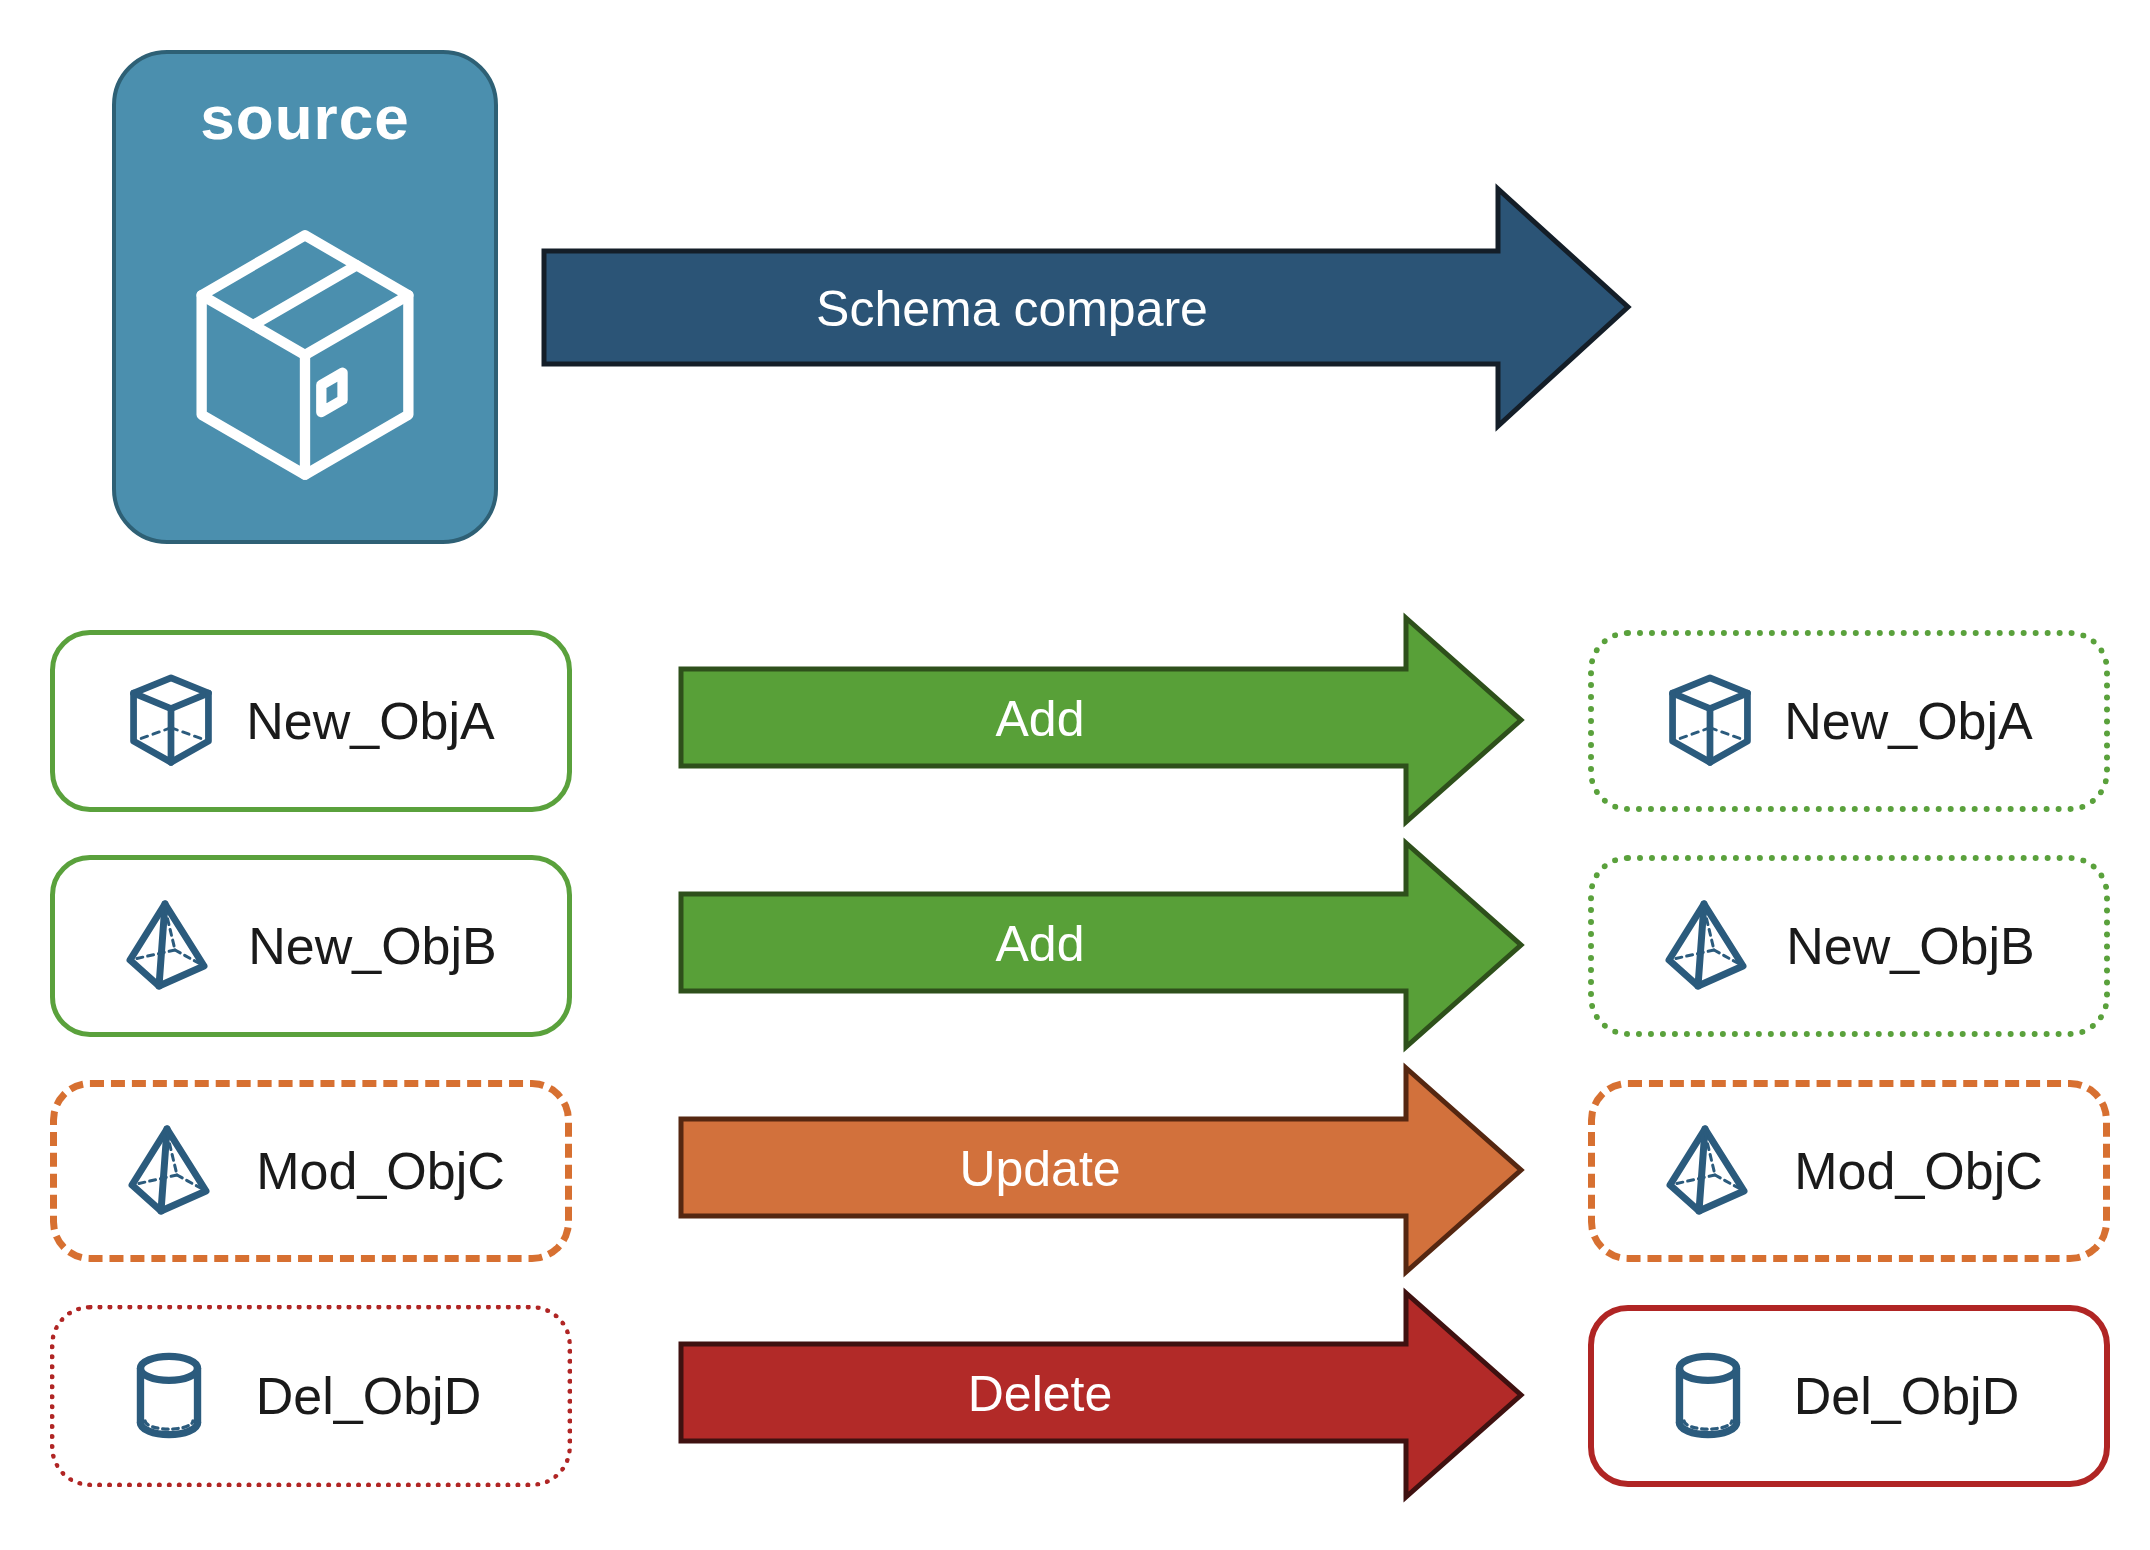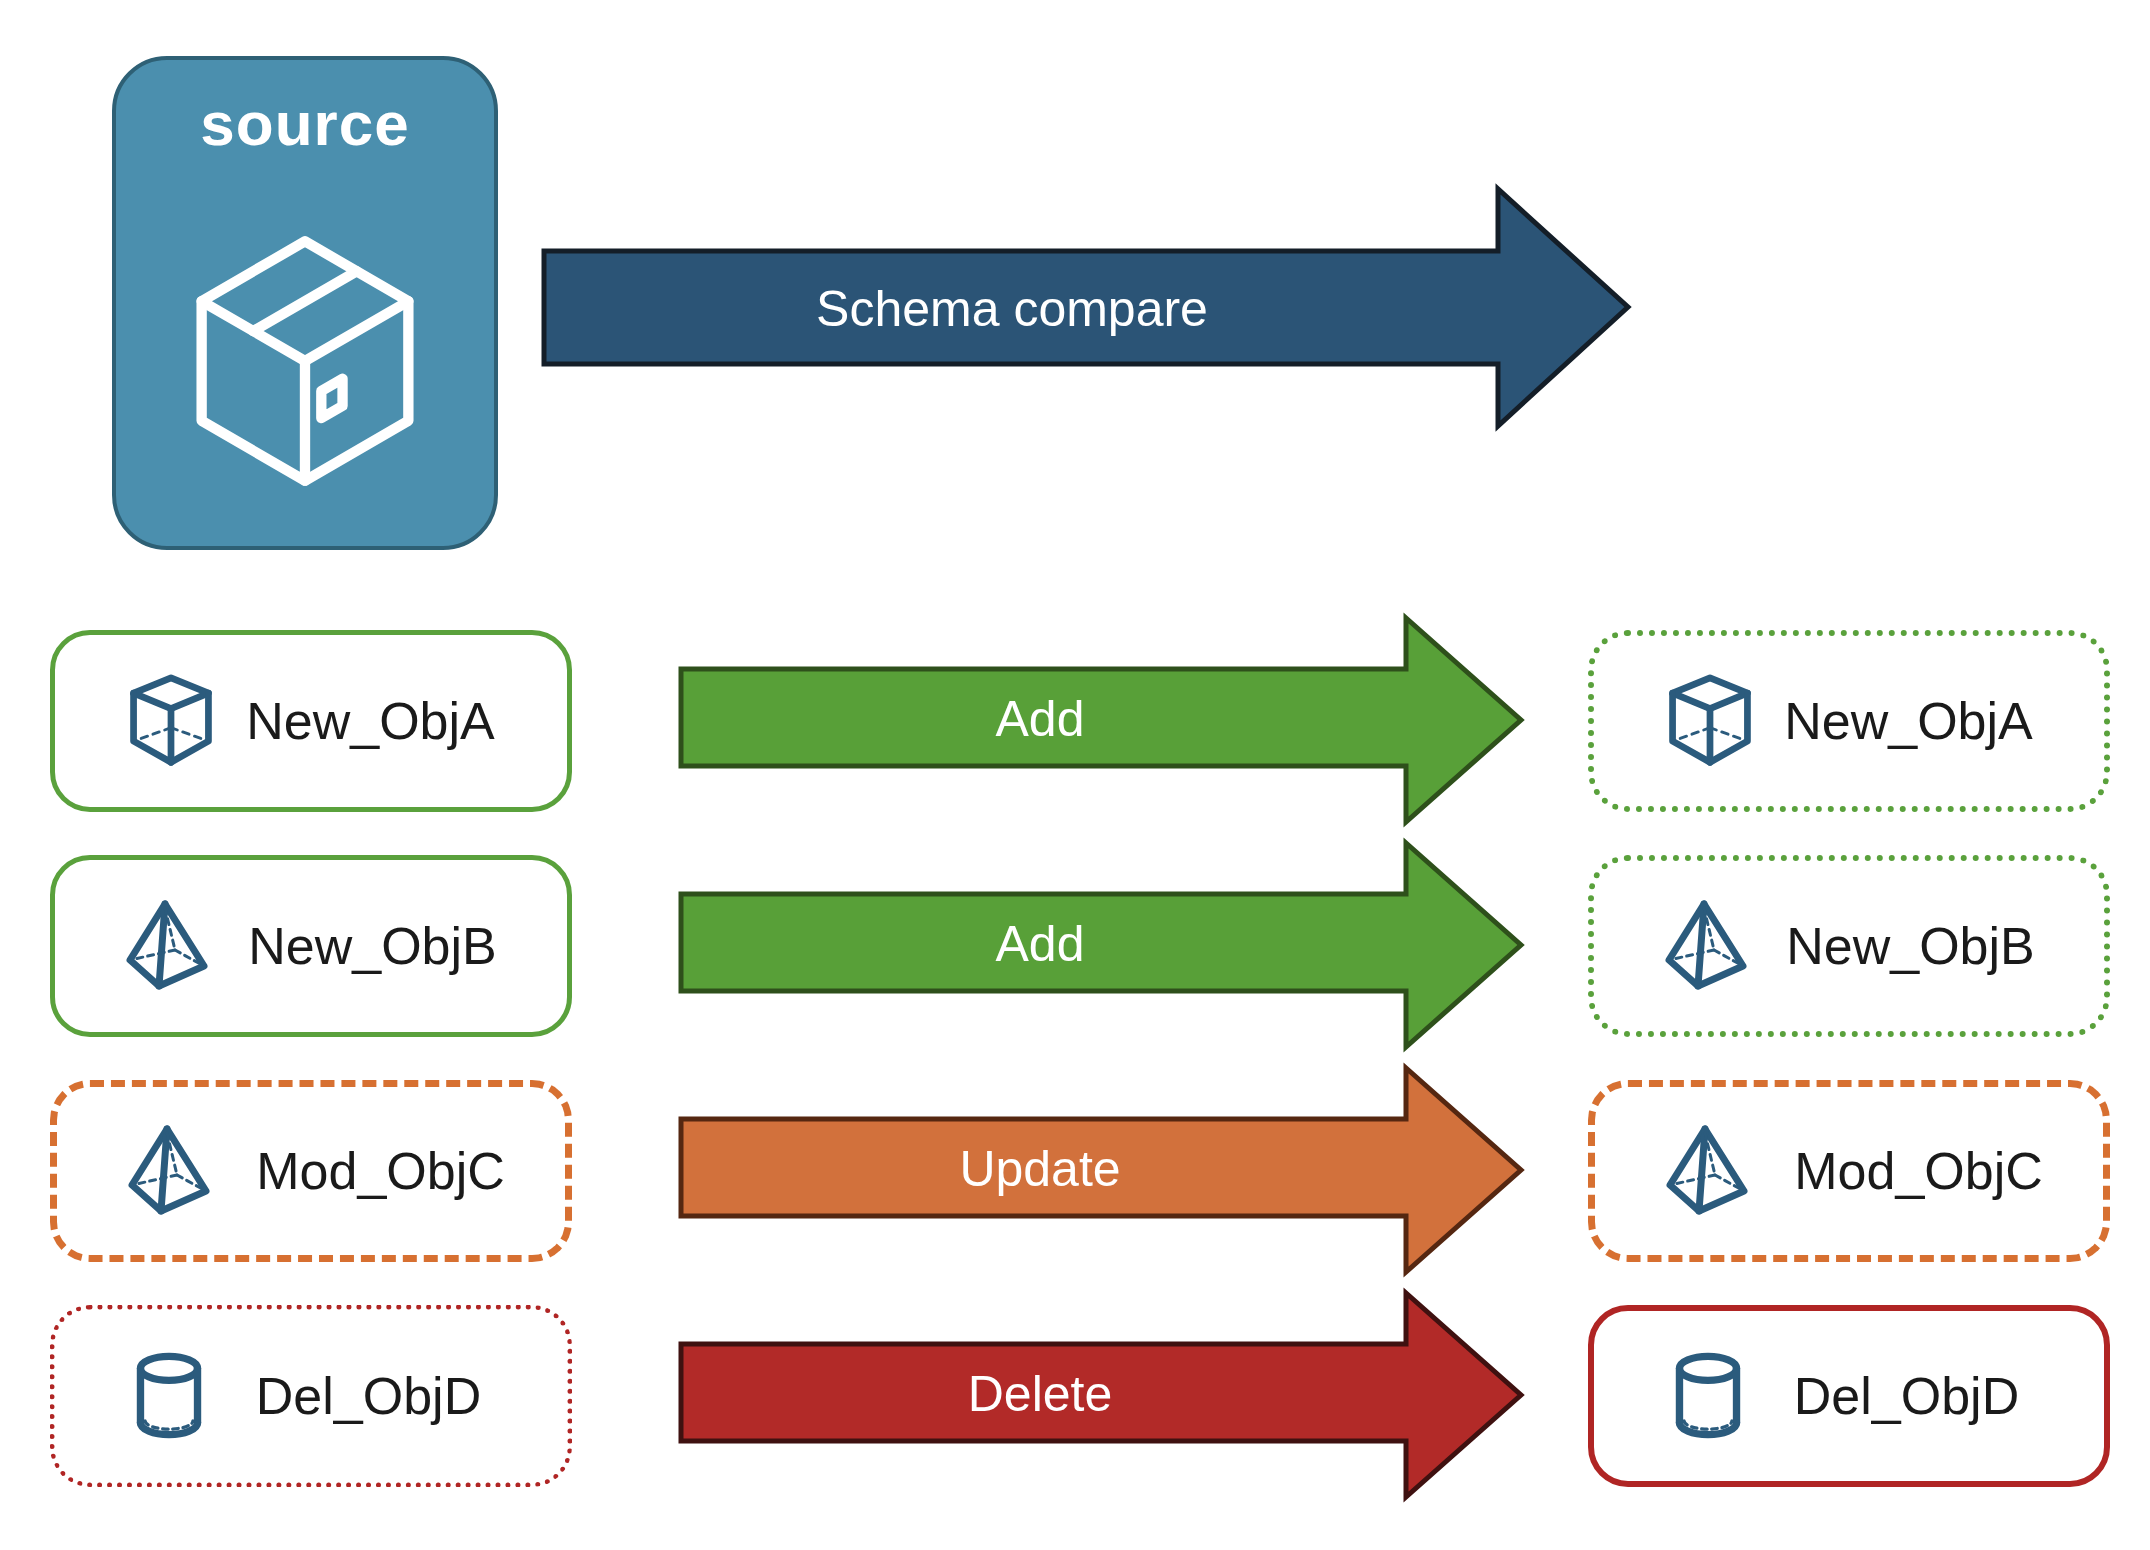--- a/index.html
+++ b/index.html
@@ -47,21 +47,21 @@
   .b-dotted-green{border:6px dotted #5AA13C;}
   .b-dashed-orange{border:7px dashed #D77031;gap:16px;}
   .b-dotted-red  {border:5px dotted #B02524;}
   .b-solid-red   {border:6px solid #B02524;}
 </style>
 </head>
 <body>
 
 <div id="canvas">
 
-  <div class="node" style="left:112px;top:56px;width:378px;height:486px;gap:44px;">
+  <div class="node" style="left:112px;top:50px;width:378px;height:486px;gap:44px;">
     <div class="node-title">source</div>
     <svg class="node-icon" width="272" height="272" viewBox="0 0 100 100" fill="none" stroke="#ffffff" stroke-width="3.8" stroke-linejoin="round" stroke-linecap="round">
       <polygon points="50,6 88,28 50,50 12,28"></polygon>
       <path d="M12,28 L12,72 L50,94 L50,50"></path>
       <path d="M88,28 L88,72 L50,94"></path>
       <path d="M31,39 L69,17"></path>
       <polygon points="56,61 63.8,56.5 63.8,66.5 56,71"></polygon>
     </svg>
   </div>
 

